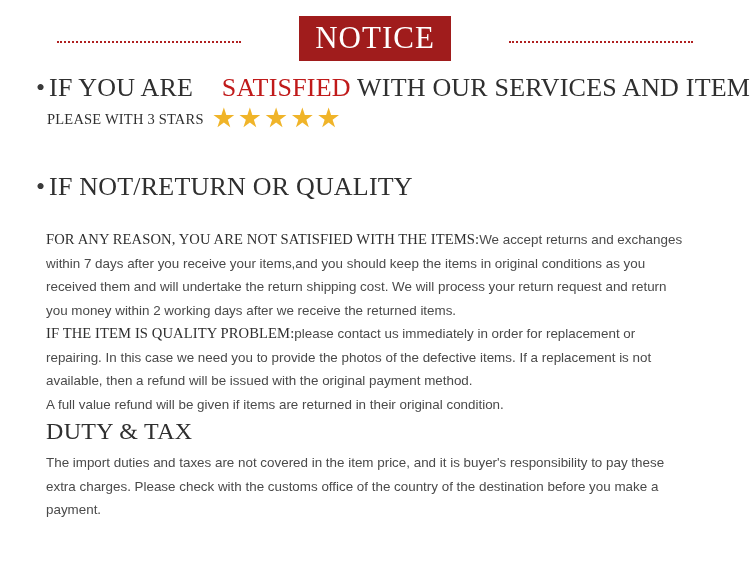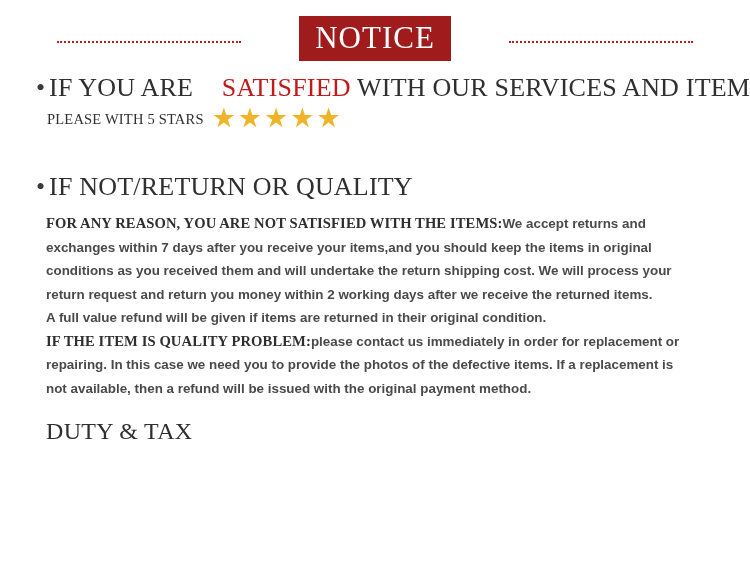--- a/index.html
+++ b/index.html
@@ -103,28 +103,27 @@
     font-size: 27px;
     line-height: 27px;
     letter-spacing: 2px;
     position: relative;
     top: -1px;
   }
 
   
   .body-block {
     position: absolute;
-    top: 212px;
+    top: 228px;
     left: 46px;
     width: 638px;
     font-family: "Liberation Sans", sans-serif;
     font-size: 13.4px;
     line-height: 23.5px;
     color: #4a4a4a;
-    font-weight: bold;
   }
   .body-block p {
     margin: 0;
   }
   .lead {
     font-family: "Liberation Serif", serif;
     font-size: 14.6px;
     color: #2f2f2f;
     letter-spacing: 0.1px;
   }
@@ -161,30 +160,33 @@
     <div class="notice-badge">NOTICE</div>
     <div class="dot-rule right"></div>
   </div>
 
   <div class="bullet-head" id="head1">
     <span class="bullet">•</span>
     <span class="head-text"><span>IF YOU ARE </span><span class="hl">SATISFIED</span><span> WITH OUR SERVICES AND ITEMS</span></span>
   </div>
 
   <div class="stars-line">
-    <span class="stars-label">PLEASE WITH 5 STARS</span>
+    <span class="stars-label">PLEASE WITH 3 STARS</span>
     <span class="stars">★★★★★</span>
   </div>
 
   <div class="bullet-head" id="head2">
     <span class="bullet">•</span>
     <span class="head-text">IF NOT/RETURN OR QUALITY</span>
   </div>
 
   <div class="body-block">
     <p><span class="lead">FOR ANY REASON, YOU ARE NOT SATISFIED WITH THE ITEMS:</span><span>We accept returns and exchanges within 7 days after you receive your items,and you should keep the items in original conditions as you received them and will undertake the return shipping cost. We will process your return request and return you money within 2 working days after we receive the returned items.</span></p>
+    <p><span class="lead">IF THE ITEM IS QUALITY PROBLEM:</span><span>please contact us immediately in order for replacement or repairing. In this case we need you to provide the photos of the defective items. If a replacement is not available, then a refund will be issued with the original payment method.</span></p>
     <p>A full value refund will be given if items are returned in their original condition.</p>
-    <p><span class="lead">IF THE ITEM IS QUALITY PROBLEM:</span><span>please contact us immediately in order for replacement or repairing. In this case we need you to provide the photos of the defective items. If a replacement is not available, then a refund will be issued with the original payment method.</span></p>
   </div>
 
   <div class="duty-title">DUTY &amp; TAX</div>
+  <div class="duty-body">
+    <p>The import duties and taxes are not covered in the item price, and it is buyer's responsibility to pay these extra charges. Please check with the customs office of the country of the destination before you make a payment.</p>
+  </div>
 
 </div>
 
 </body></html>

